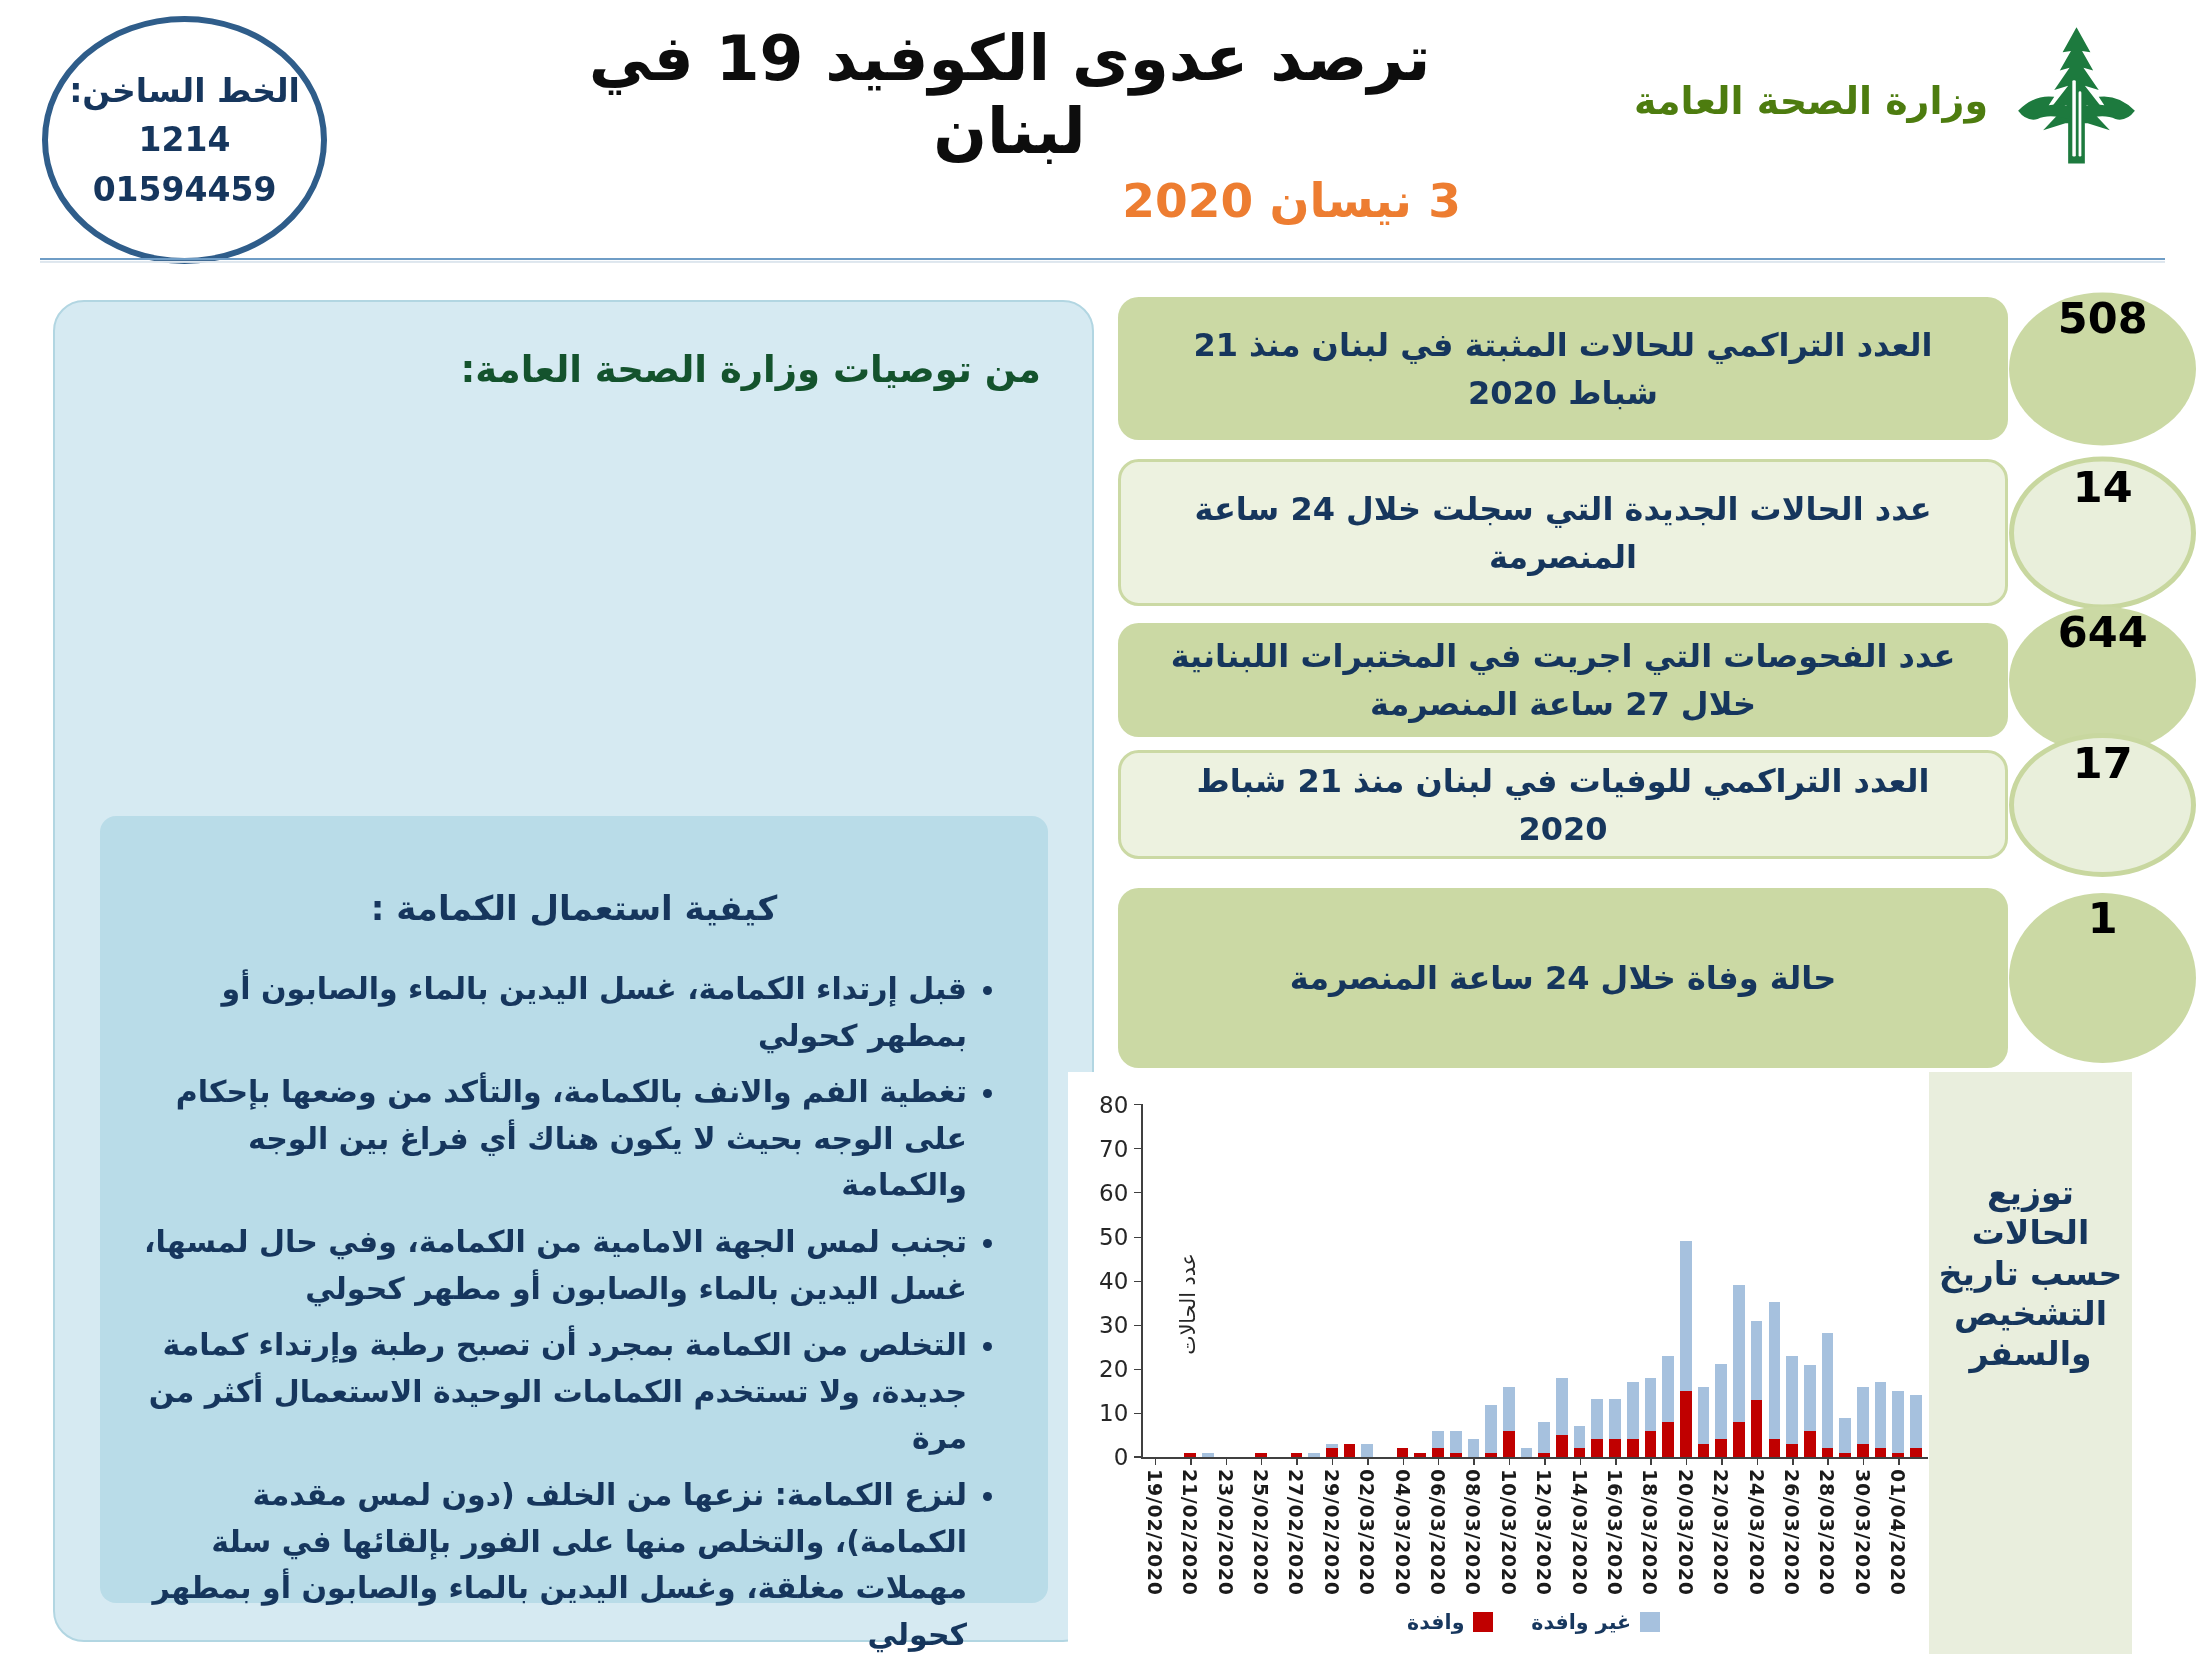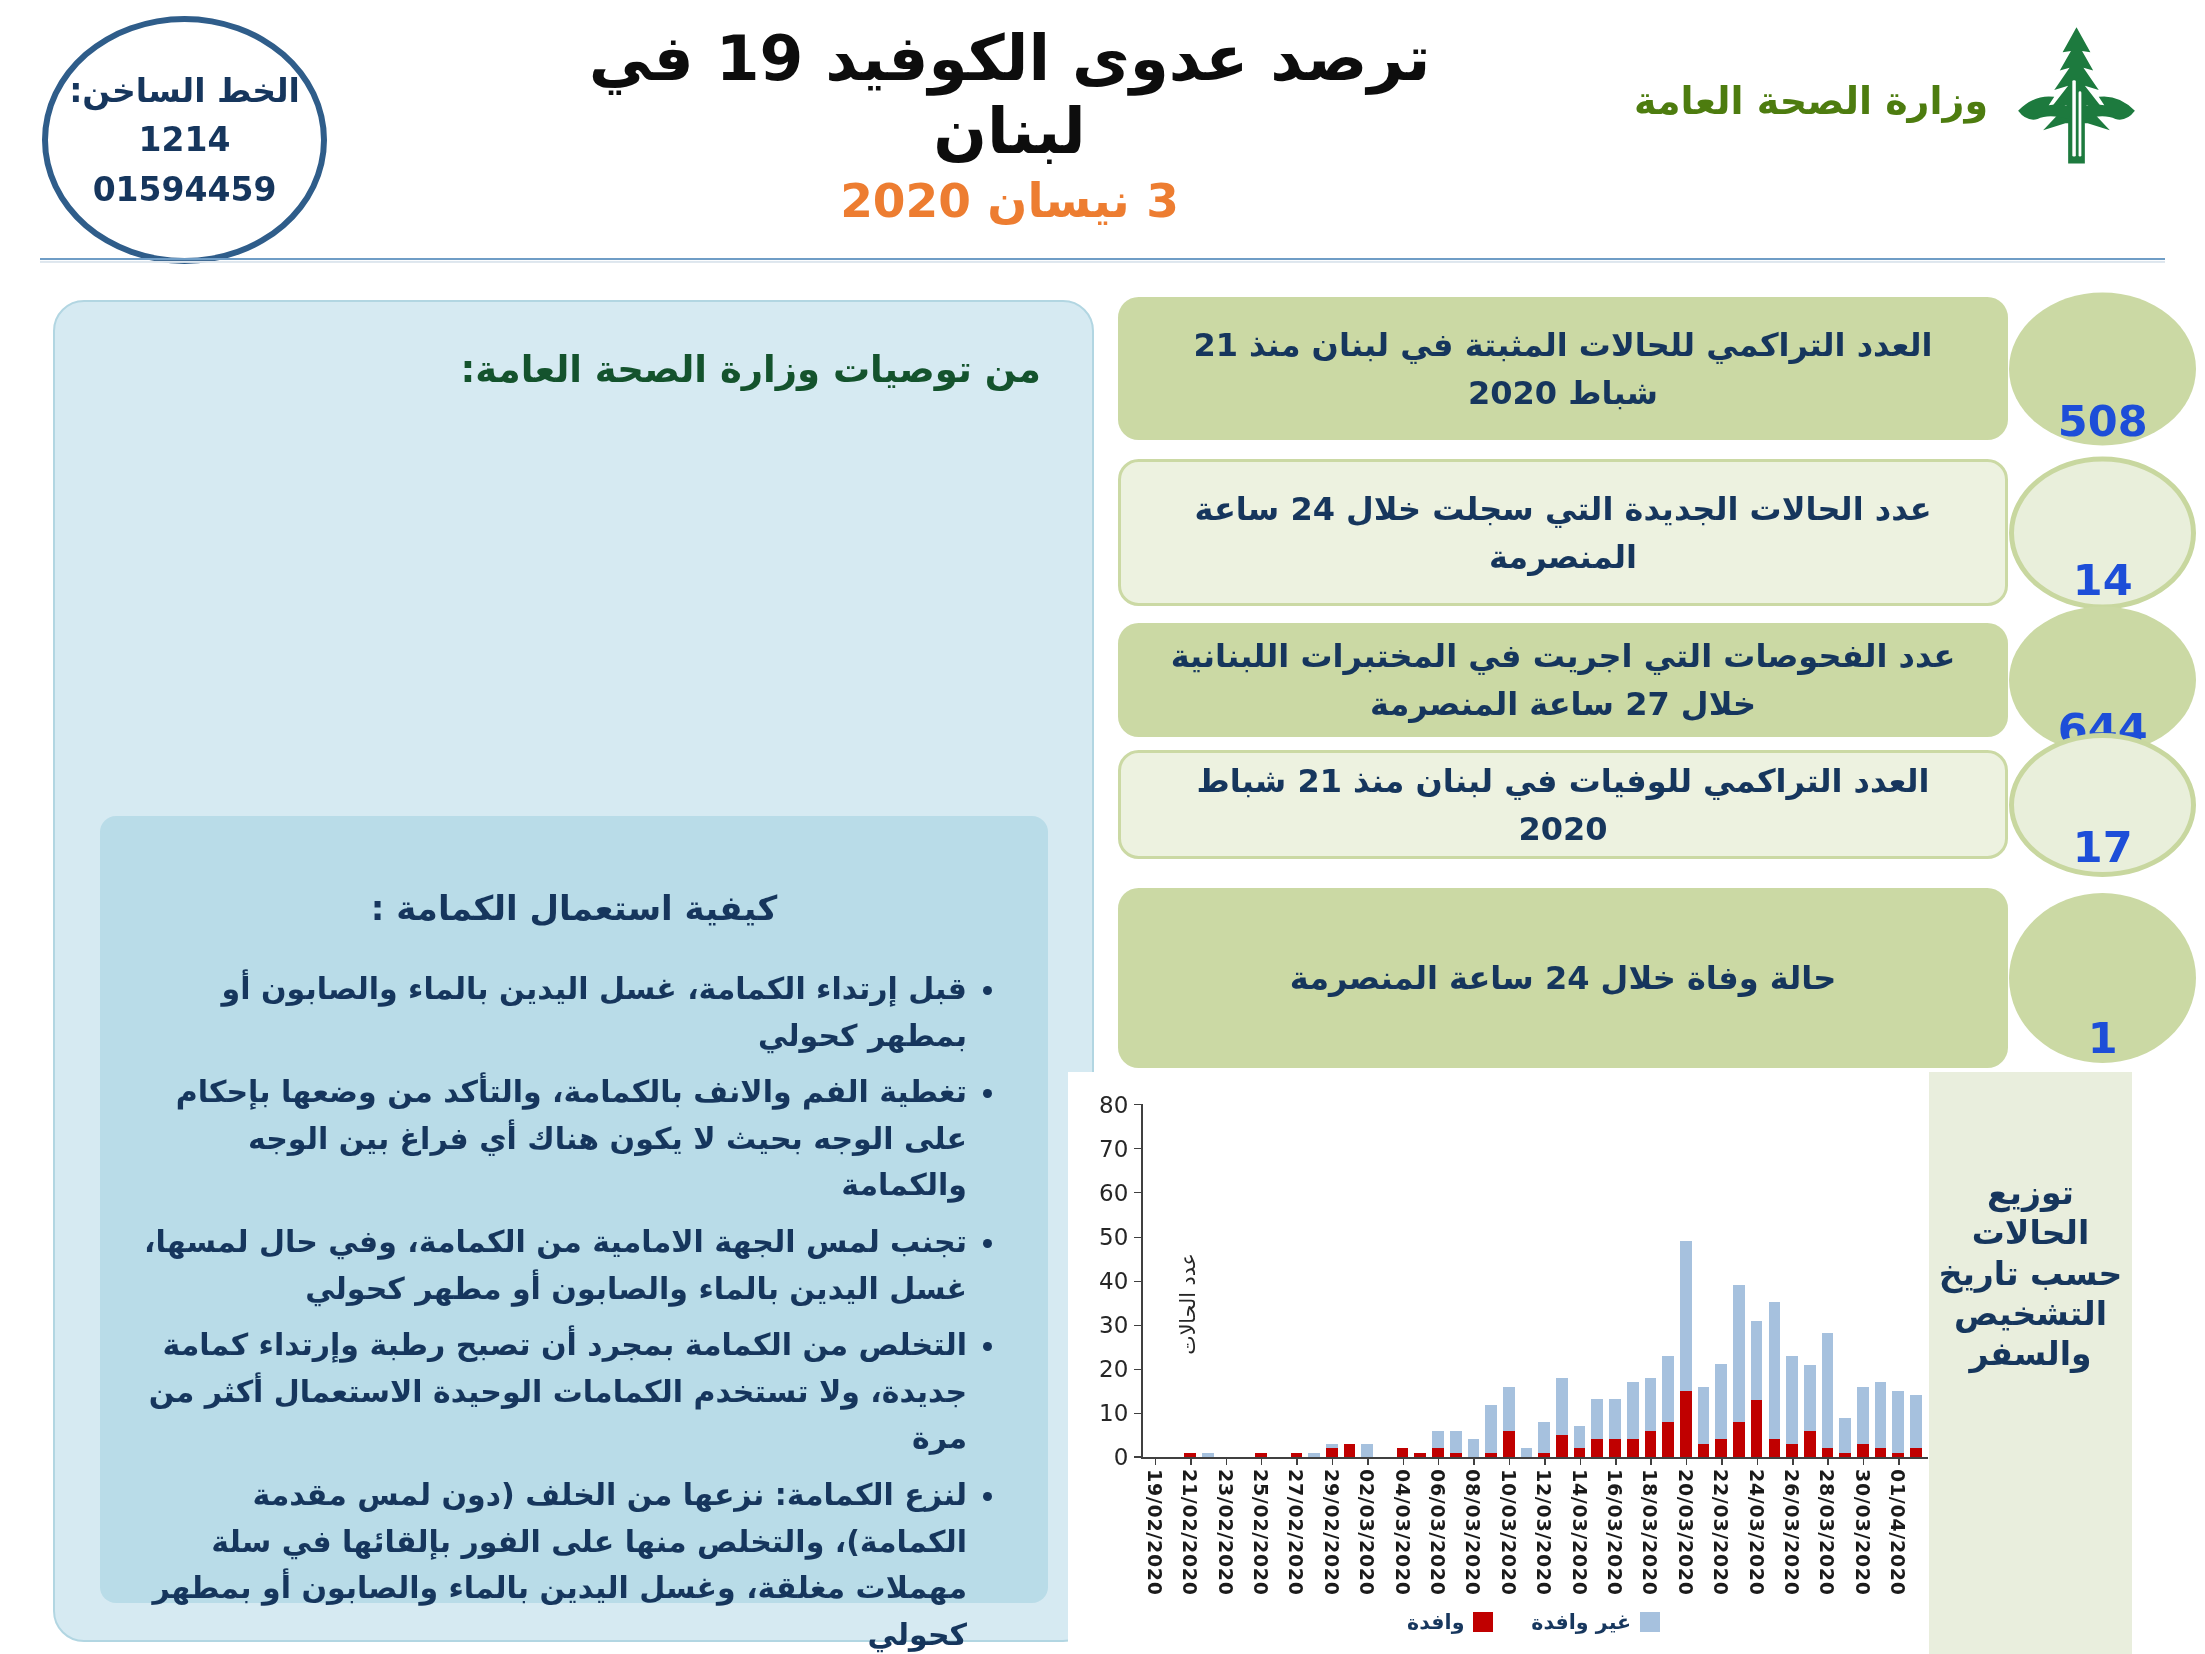--- a/index.html
+++ b/index.html
@@ -6,21 +6,21 @@
   #page{position:relative;width:2205px;height:1655px;background:#ffffff;overflow:hidden;
         font-family:"DejaVu Sans",sans-serif;}
 
   
   .hotline{position:absolute;left:42px;top:16px;width:273px;height:236px;
            border:6.6px solid #2f5d8a;border-radius:50%;background:#fff;
            display:flex;flex-direction:column;justify-content:center;align-items:center;
            color:#16365d;font-size:33px;font-weight:bold;direction:rtl;line-height:1.5;text-align:center;}
   .page-title{position:absolute;left:558px;top:22px;width:903px;text-align:center;
               font-size:63px;font-weight:bold;color:#0d0d0d;direction:rtl;}
-  .report-date{position:absolute;left:558px;top:173px;width:903px;text-align:center;
+  .report-date{position:absolute;left:558px;top:173px;width:903px;
                font-size:47px;font-weight:bold;color:#ed7d31;direction:rtl;}
   .logo{position:absolute;right:59px;top:22px;display:flex;align-items:center;gap:19px;}
   .logo-text{direction:rtl;text-align:center;line-height:1.55;}
   .logo-line1{font-size:38px;font-weight:bold;color:#178a42;}
   .logo-line2{font-size:38px;font-weight:bold;color:#4d7c0f;margin-left:23px;}
   .cedar{width:139px;height:158px;}
   .divider{position:absolute;left:40px;top:258px;width:2125px;height:0;
            border-top:2.9px solid #6f9dc6;box-shadow:0 2.9px 0 #dde6ee;}
 
   
@@ -41,22 +41,22 @@
 
   
   .stat-row{position:absolute;left:1118px;width:1087px;}
   .stat-box{position:absolute;left:0;top:0;width:890px;height:100%;border-radius:20.6px;
             display:flex;align-items:center;justify-content:center;box-sizing:border-box;
             padding:0 40px;direction:rtl;text-align:center;
             font-size:32px;font-weight:bold;color:#16365d;line-height:1.5;}
   .stat-box.solid{background:#cbd9a4;}
   .stat-box.light{background:#edf2e0;border:3.7px solid #cbd9a4;}
   .stat-ellipse{position:absolute;right:8.8px;top:50%;transform:translateY(-50%);
-                width:187px;border-radius:50%;display:flex;align-items:flex-end;justify-content:center;
-                font-size:43px;font-weight:bold;color:#1d4ed8;box-sizing:border-box;}
+                width:187px;border-radius:50%;display:flex;align-items:flex-start;justify-content:center;
+                font-size:43px;font-weight:bold;color:#000000;box-sizing:border-box;}
   .stat-ellipse.solid{background:#cbd9a4;}
   .stat-ellipse.light{background:#e9efdb;border:5.9px solid #c8d79f;}
 
   
   #chart{position:absolute;left:1068px;top:1072px;width:863px;height:583px;background:#ffffff;}
   .plot{position:absolute;left:73px;top:33px;width:785px;height:352px;
         border-left:2.2px solid #404040;border-bottom:2.2px solid #404040;box-sizing:content-box;}
   .slots{position:absolute;left:0;top:0;width:100%;height:100%;display:flex;
          align-items:flex-end;padding:0 2.9px;box-sizing:border-box;}
   .slot{position:relative;flex:1;height:100%;display:flex;flex-direction:column;

